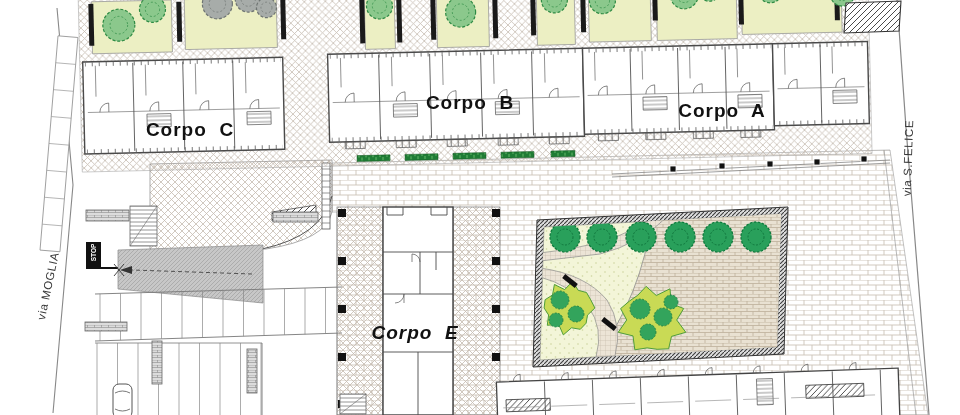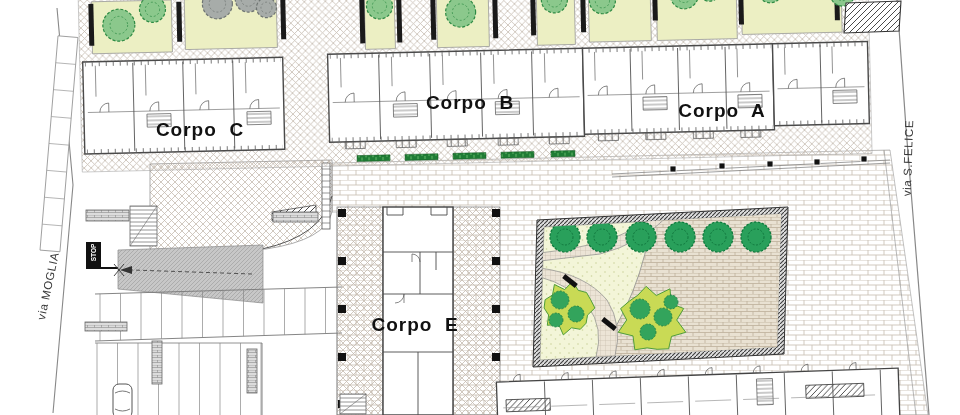--- a/index.html
+++ b/index.html
@@ -3,24 +3,24 @@
 <meta charset="utf-8">
 <style>
   html,body{margin:0;padding:0;background:#fff;}
   .stage{position:relative;width:960px;height:415px;overflow:hidden;background:#fff;
          font-family:"Liberation Sans",sans-serif;}
   .stage svg{position:absolute;left:0;top:0;}
   .plan-label{position:absolute;white-space:pre;font-weight:bold;color:#111;
               font-size:19px;letter-spacing:1px;text-align:center;pointer-events:none;}
   .street-label{position:absolute;white-space:pre;font-weight:normal;color:#3a3a3a;
                 font-size:11.5px;letter-spacing:0.6px;text-align:center;pointer-events:none;}
-  .lbl-c{left:115px;top:119px;width:170px;}
+  .lbl-c{left:105px;top:119px;width:170px;}
   .lbl-b{left:385px;top:92px;width:170px;}
   .lbl-a{left:637px;top:100px;width:170px;}
-  .lbl-e{left:330px;top:314px;width:170px;}
+  .lbl-e{left:330px;top:322px;width:170px;font-style:italic;}
   .lbl-moglia{left:-12px;top:280px;width:120px;transform:rotate(-78deg);}
   .lbl-felice{left:853px;top:152px;width:110px;transform:rotate(-88deg);}
   .lbl-stop{position:absolute;left:73px;top:249px;width:40px;transform:rotate(-90deg);
             font-size:6.5px;font-weight:bold;color:#fff;text-align:center;pointer-events:none;}
 </style>
 </head>
 <body>
 
 <div class="stage">
 

